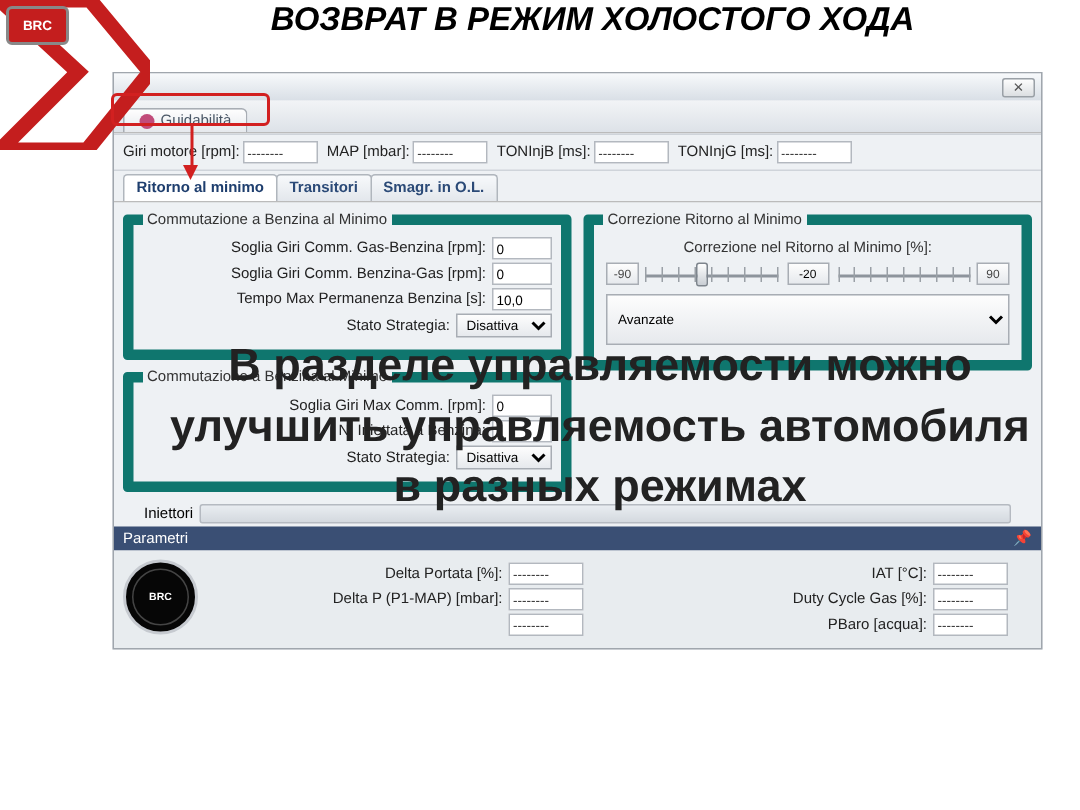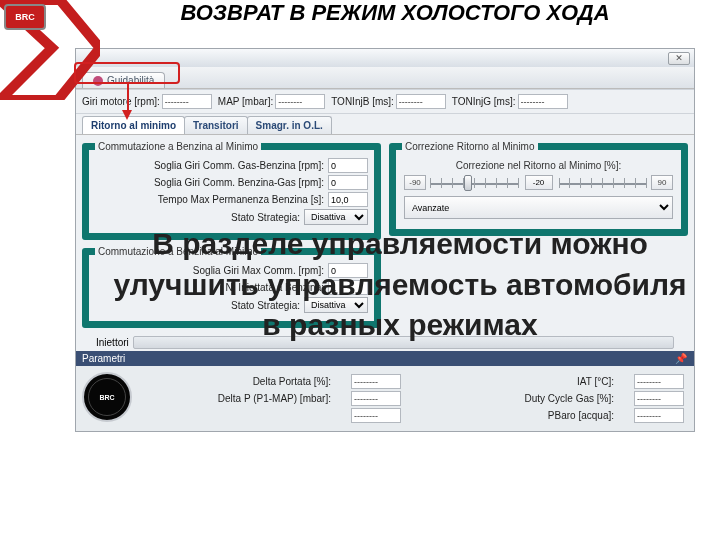--- a/index.html
+++ b/index.html
@@ -45,33 +45,33 @@
   .slider-label { text-align: center; font-size: 10px; color: #333; margin-bottom: 4px; }
   .slider-row { display: flex; align-items: center; gap: 4px; }
   .endbtn { width: 22px; height: 15px; background: linear-gradient(#fdfdfd,#e6e9ed); border: 1px solid #a8adb4; font-size: 8px; display: flex; align-items: center; justify-content: center; color: #444; }
   .track { flex: 1; height: 14px; position: relative; display: flex; align-items: center; }
   .track::before { content: ""; position: absolute; left: 0; right: 0; top: 50%; height: 2px; background: #8d949c; }
   .ticks { position: absolute; left: 0; right: 0; top: 2px; bottom: 2px; display: flex; justify-content: space-between; }
   .ticks span { width: 1px; background: #9aa0a6; }
   .thumb { position: absolute; top: -1px; width: 8px; height: 16px; background: linear-gradient(#fefefe,#c9ced4); border: 1px solid #7e858d; border-radius: 2px; }
   .valbox { width: 28px; height: 15px; background: linear-gradient(#fdfdfd,#e6e9ed); border: 1px solid #a8adb4; font-size: 8px; display: flex; align-items: center; justify-content: center; margin: 0 2px; }
   .adv-row { margin-top: 6px; }
-  .adv-sel { width: 100%; height: 23px; background: linear-gradient(#fdfdfd,#e6e9ed); border: 1px solid #a8adb4; font-size: 9px; padding: 0 3px; }
+  .adv-sel { width: 100%; height: 34px; background: linear-gradient(#fdfdfd,#e6e9ed); border: 1px solid #a8adb4; font-size: 9px; padding: 0 3px; }
 
   .iniettori { display: flex; align-items: center; gap: 4px; padding: 2px 20px; background: #eef1f4; }
   .iniettori label { font-size: 10px; }
   .ini-bar { flex: 1; height: 13px; background: linear-gradient(#e9edf1,#d4d9df); border: 1px solid #b5bac1; border-radius: 2px; }
 
   .param-bar { background: #3a4f74; color: #fff; font-size: 10px; padding: 2px 6px; display: flex; justify-content: space-between; align-items: center; }
   .param-body { display: flex; gap: 10px; padding: 6px; background: #e8ecef; }
   .gauge { width: 50px; height: 50px; background: #060606; border-radius: 50%; border: 2px solid #c6cad0; position: relative; display: flex; align-items: center; justify-content: center; color: #fff; font-size: 7px; font-weight: bold; }
   .gauge::before { content: ""; position: absolute; width: 36px; height: 36px; border: 1px solid #444; border-radius: 50%; }
   .pcols { flex: 1; display: flex; gap: 20px; }
   .pcol { flex: 1; }
-  .prow { display: flex; align-items: center; justify-content: flex-end; gap: 20px; margin: 2px 4px; }
+  .prow { display: flex; align-items: center; justify-content: flex-end; gap: 4px; margin: 2px 16px; }
   .prow label { font-size: 10px; color: #222; text-align: right; flex: 1; }
 
   .footer { display: flex; justify-content: flex-end; gap: 4px; padding: 6px; background: #e8ecef; border-top: 1px solid #c9ced4; }
   .fbtn { padding: 4px 12px; font-size: 11px; color: #fff; border: 1px solid #2b4a77; border-radius: 3px; cursor: pointer; }
   .fbtn.ok { background: linear-gradient(#5f86bf,#3a5f98); }
   .fbtn.cancel { background: linear-gradient(#5f86bf,#3a5f98); }
 
   .overlay-text { position: absolute; top: 224px; left: 110px; width: 580px; font-size: 30px; font-weight: bold; color: #222; text-align: center; line-height: 1.35; z-index: 40; }
 </style>
 </head>

